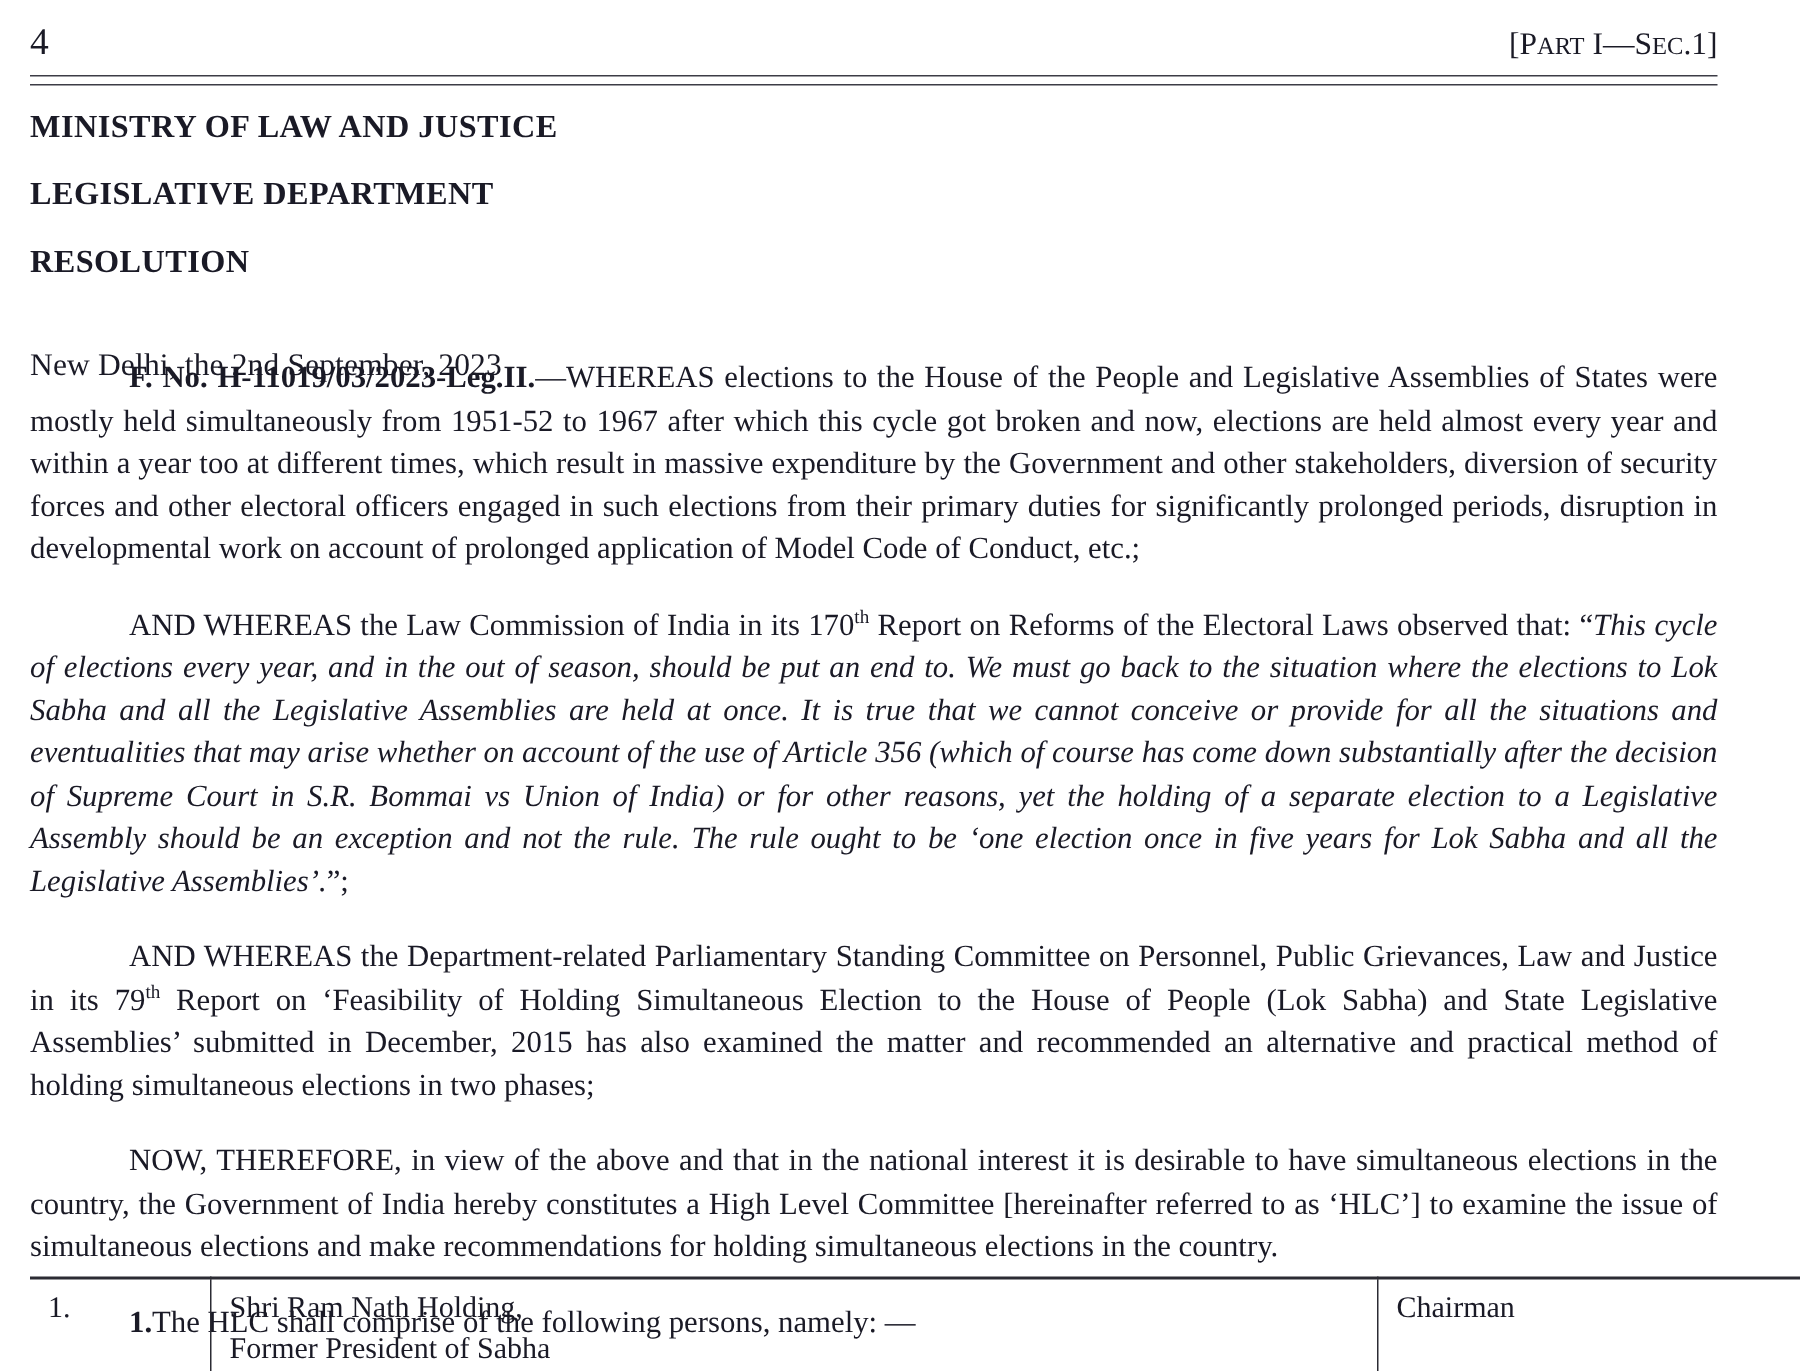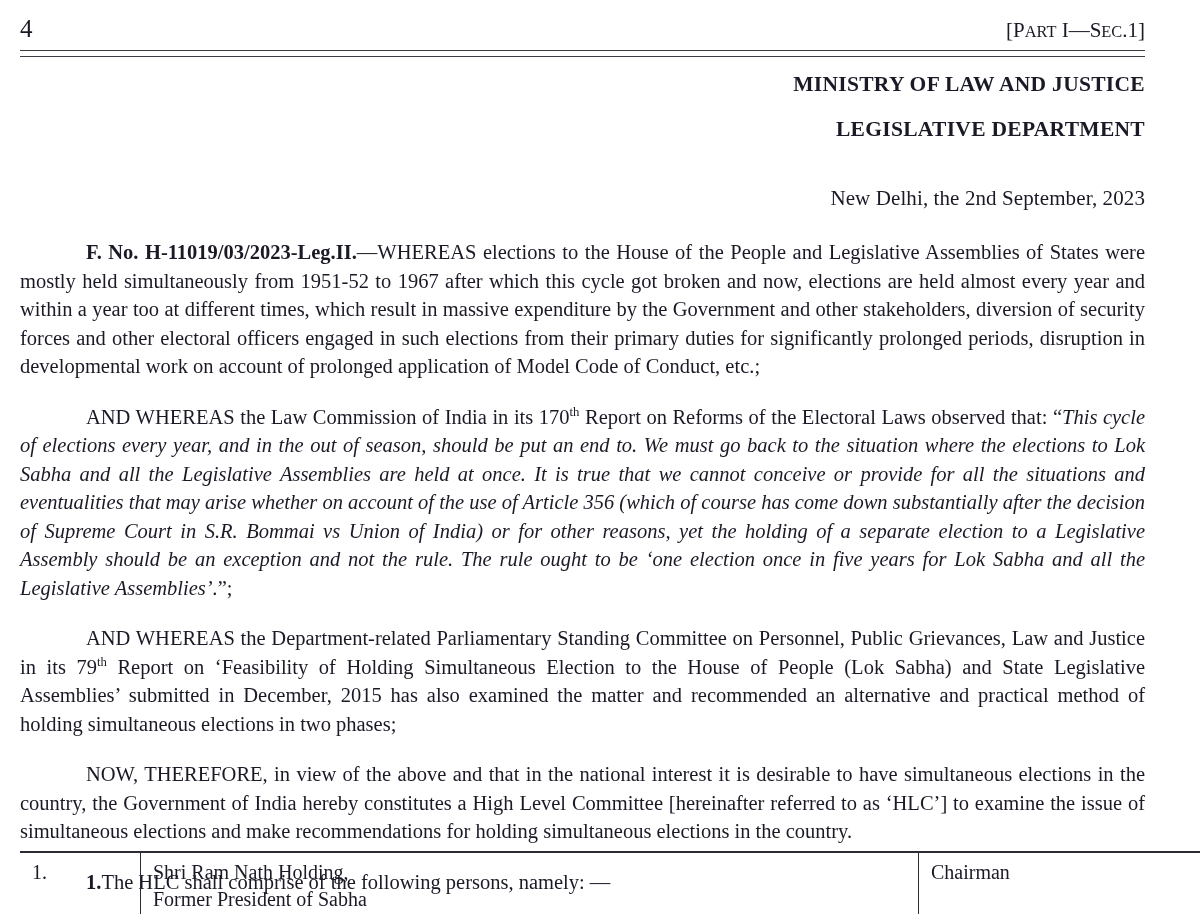--- a/index.html
+++ b/index.html
@@ -64,21 +64,21 @@
     border-top: 1.6px solid #3c3c46;
     border-bottom: 1.6px solid #3c3c46;
   }
 
   
   .title-block {
     position: absolute;
     left: 20px;
     top: 72px;
     width: 1125px;
-    text-align: right;
+    text-align: left;
   }
   .title-block .t-line {
     font-weight: bold;
     font-size: 21.5px;
     letter-spacing: 0.3px;
     margin-bottom: 20px;
   }
   .title-block .t-date {
     font-size: 21px;
     margin-bottom: 0;
@@ -153,20 +153,21 @@
 
   <div class="running-head">
     <span class="folio">4</span>
     <span class="head-part"><span>[P</span><span class="sc">ART</span><span> I—S</span><span class="sc">EC</span><span>.1]</span></span>
   </div>
   <div class="head-rule"></div>
 
   <div class="title-block">
     <div class="t-line">MINISTRY OF LAW AND JUSTICE</div>
     <div class="t-line">LEGISLATIVE DEPARTMENT</div>
+    <div class="t-line">RESOLUTION</div>
     <div class="t-date">New Delhi, the 2nd September, 2023</div>
   </div>
 
   <div class="body-col">
 
     <p class="para"><span class="fno">F. No. H-11019/03/2023-Leg.II.</span><span>—WHEREAS elections to the House of the People and Legislative Assemblies of States were mostly held simultaneously from 1951-52 to 1967 after which this cycle got broken and now, elections are held almost every year and within a year too at different times, which result in massive expenditure by the Government and other stakeholders, diversion of security forces and other electoral officers engaged in such elections from their primary duties for significantly prolonged periods, disruption in developmental work on account of prolonged application of Model Code of Conduct, etc.;</span></p>
 
     <p class="para"><span>AND WHEREAS the Law Commission of India in its 170</span><sup>th</sup><span> Report on Reforms of the Electoral Laws observed that: “</span><span class="quote-italic">This cycle of elections every year, and in the out of season, should be put an end to. We must go back to the situation where the elections to Lok Sabha and all the Legislative Assemblies are held at once. It is true that we cannot conceive or provide for all the situations and eventualities that may arise whether on account of the use of Article 356 (which of course has come down substantially after the decision of Supreme Court in S.R. Bommai vs Union of India) or for other reasons, yet the holding of a separate election to a Legislative Assembly should be an exception and not the rule. The rule ought to be ‘one election once in five years for Lok Sabha and all the Legislative Assemblies’.</span><span>”;</span></p>
 
     <p class="para"><span>AND WHEREAS the Department-related Parliamentary Standing Committee on Personnel, Public Grievances, Law and Justice in its 79</span><sup>th</sup><span> Report on ‘Feasibility of Holding Simultaneous Election to the House of People (Lok Sabha) and State Legislative Assemblies’ submitted in December, 2015 has also examined the matter and recommended an alternative and practical method of holding simultaneous elections in two phases;</span></p>

